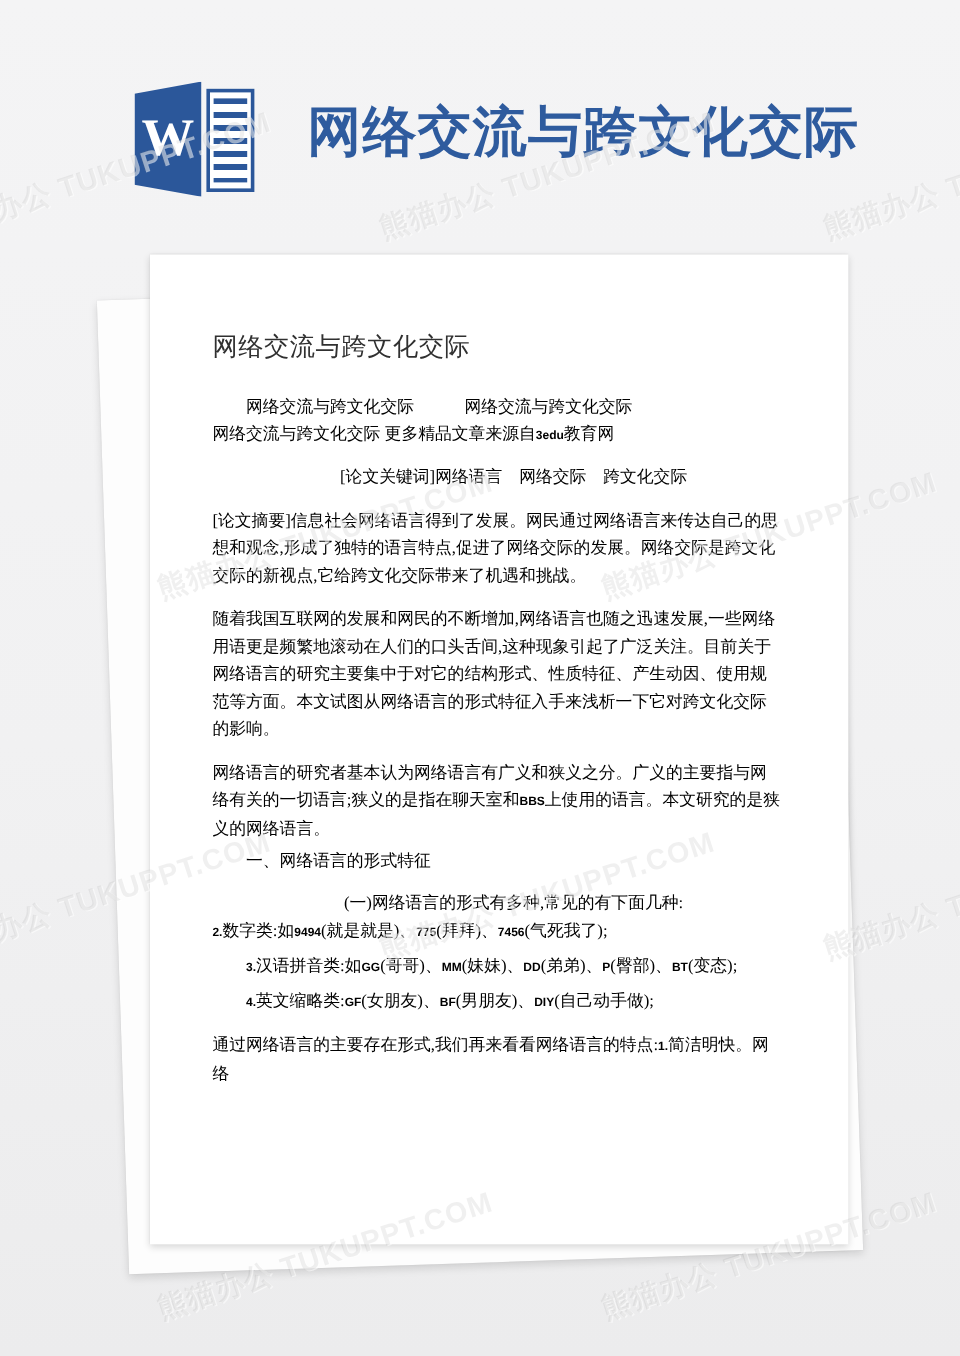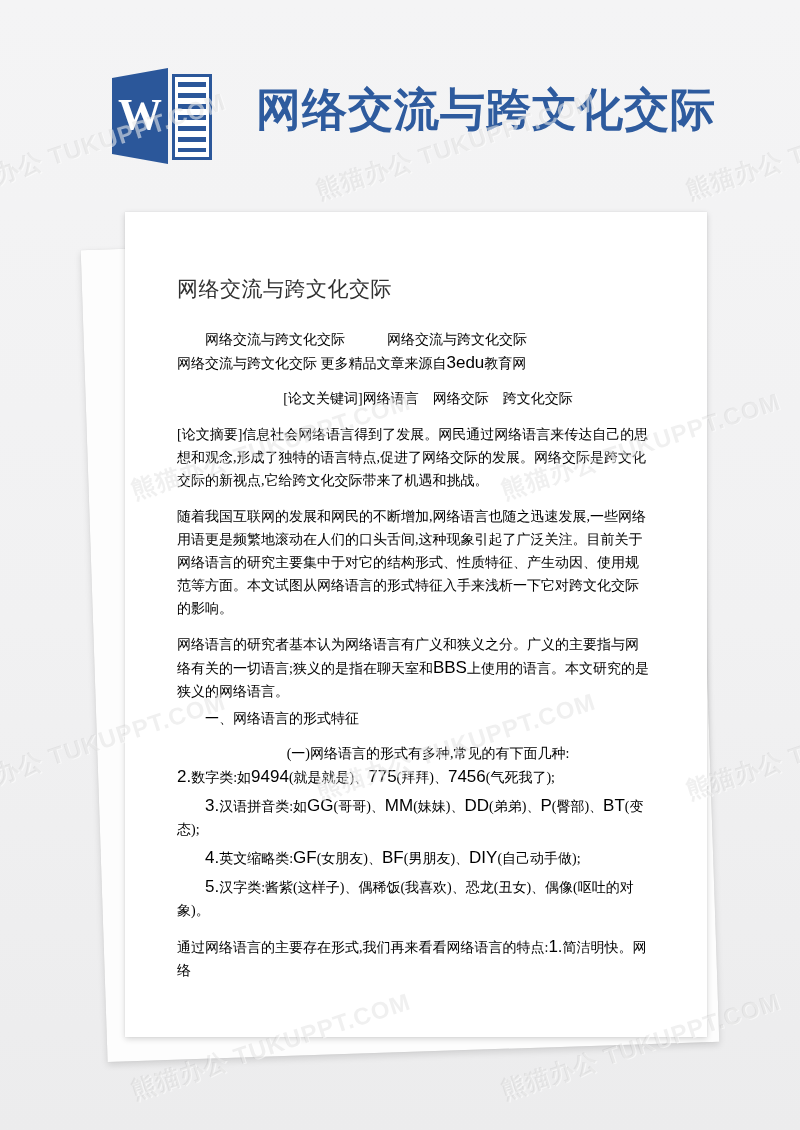--- a/index.html
+++ b/index.html
@@ -55,21 +55,21 @@
     box-shadow:0 2px 6px rgba(0,0,0,0.16), 0 0 1px rgba(0,0,0,0.10);
   }
   .doc-page-inner { position:relative; width:100%; height:100%; padding:62px 56px 0 52px; overflow:hidden; }
 
   .doc-title {
     margin:0 0 24px 0; font-size:21px; line-height:30px;
     color:#303030; font-weight:400; letter-spacing:0.5px;
   }
 
   .para { margin:0; font-size:14px; line-height:23px; color:#000000; text-align:left; }
-  .para .lat { font-family:"Liberation Sans", sans-serif; font-weight:400; font-size:17px;margin-top:16px; }
+  .para .lat { font-family:"Liberation Sans", sans-serif; font-weight:700; font-size:10px;margin-top:16px; }
   .ind  { text-indent:2em; }
   .mt0  { margin-top:0; }
   .mt2  { margin-top:5px; }
   .mt4  { margin-top:4px; }
   .mt12 { margin-top:12px;text-align:center; }
   .mt13 { margin-top:13px; }
 
   
   .watermark-layer { position:absolute; inset:0; pointer-events:none; z-index:9; }
   .wm {
@@ -108,21 +108,20 @@
           <p class="para mt0"><span>网络交流与跨文化交际 更多精品文章来源自</span><span class="lat">3edu</span><span>教育网</span></p>
           <p class="para ind mt12"><span>[论文关键词]网络语言　网络交际　跨文化交际</span></p>
           <p class="para mt13"><span>[论文摘要]信息社会网络语言得到了发展。网民通过网络语言来传达自己的思想和观念,形成了独特的语言特点,促进了网络交际的发展。网络交际是跨文化交际的新视点,它给跨文化交际带来了机遇和挑战。</span></p>
           <p class="para mt13"><span>随着我国互联网的发展和网民的不断增加,网络语言也随之迅速发展,一些网络用语更是频繁地滚动在人们的口头舌间,这种现象引起了广泛关注。目前关于网络语言的研究主要集中于对它的结构形式、性质特征、产生动因、使用规范等方面。本文试图从网络语言的形式特征入手来浅析一下它对跨文化交际的影响。</span></p>
           <p class="para mt13"><span>网络语言的研究者基本认为网络语言有广义和狭义之分。广义的主要指与网络有关的一切语言;狭义的是指在聊天室和</span><span class="lat">BBS</span><span>上使用的语言。本文研究的是狭义的网络语言。</span></p>
           <p class="para ind mt4"><span>一、网络语言的形式特征</span></p>
           <p class="para ind mt12"><span>(一)网络语言的形式有多种,常见的有下面几种:</span></p>
           <p class="para mt0"><span class="lat">2.</span><span>数字类:如</span><span class="lat">9494</span><span>(就是就是)、</span><span class="lat">775</span><span>(拜拜)、</span><span class="lat">7456</span><span>(气死我了);</span></p>
           <p class="para ind mt2"><span class="lat">3.</span><span>汉语拼音类:如</span><span class="lat">GG</span><span>(哥哥)、</span><span class="lat">MM</span><span>(妹妹)、</span><span class="lat">DD</span><span>(弟弟)、</span><span class="lat">P</span><span>(臀部)、</span><span class="lat">BT</span><span>(变态);</span></p>
           <p class="para ind mt2"><span class="lat">4.</span><span>英文缩略类:</span><span class="lat">GF</span><span>(女朋友)、</span><span class="lat">BF</span><span>(男朋友)、</span><span class="lat">DIY</span><span>(自己动手做);</span></p>
-          <p class="para ind mt2"><span class="lat">5.</span><span>汉字类:酱紫(这样子)、偶稀饭(我喜欢)、恐龙(丑女)、偶像(呕吐的对象)。</span></p>
           <p class="para mt13"><span>通过网络语言的主要存在形式,我们再来看看网络语言的特点:</span><span class="lat">1.</span><span>简洁明快。网络</span></p>
         </div>
     </div>
   </div>
 
   <div class="watermark-layer">
       <span class="wm" style="left: -60px; top: 130px;">熊猫办公 TUKUPPT.COM</span>
       <span class="wm" style="left: 310px; top: 130px;">熊猫办公 TUKUPPT.COM</span>
       <span class="wm" style="left: 680px; top: 130px;">熊猫办公 TUKUPPT.COM</span>
       <span class="wm" style="left: 125px; top: 430px;">熊猫办公 TUKUPPT.COM</span>

